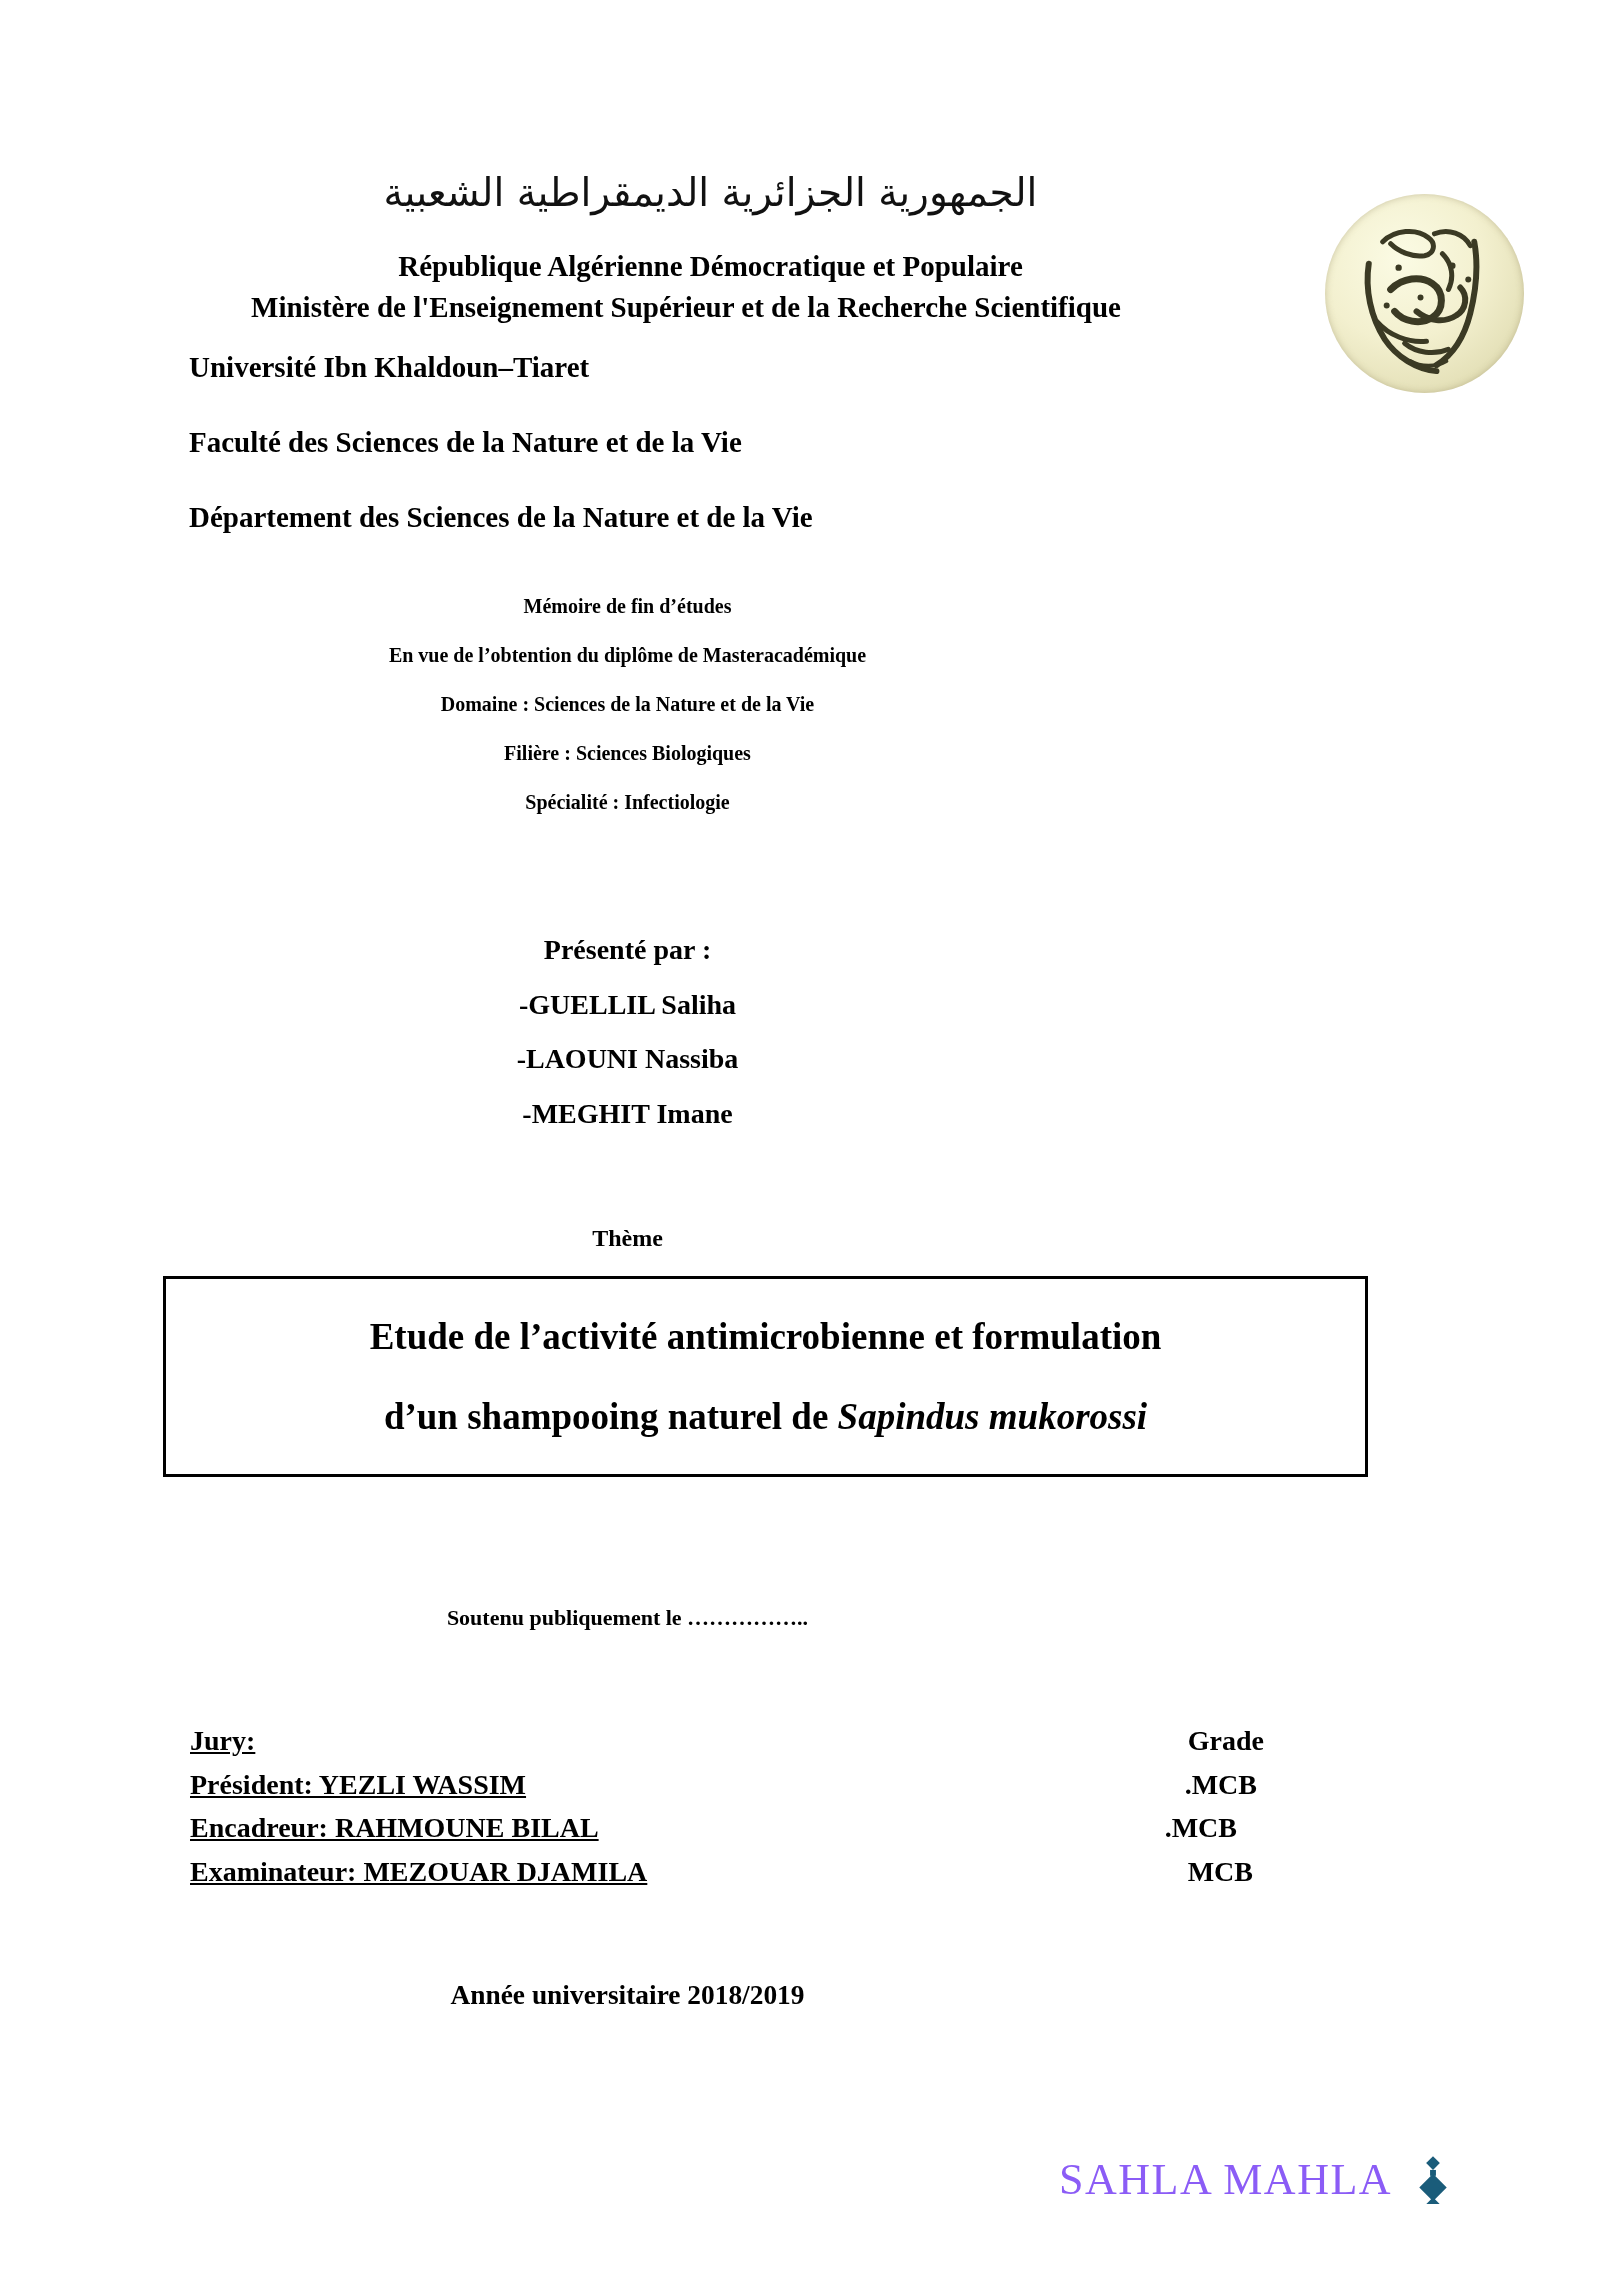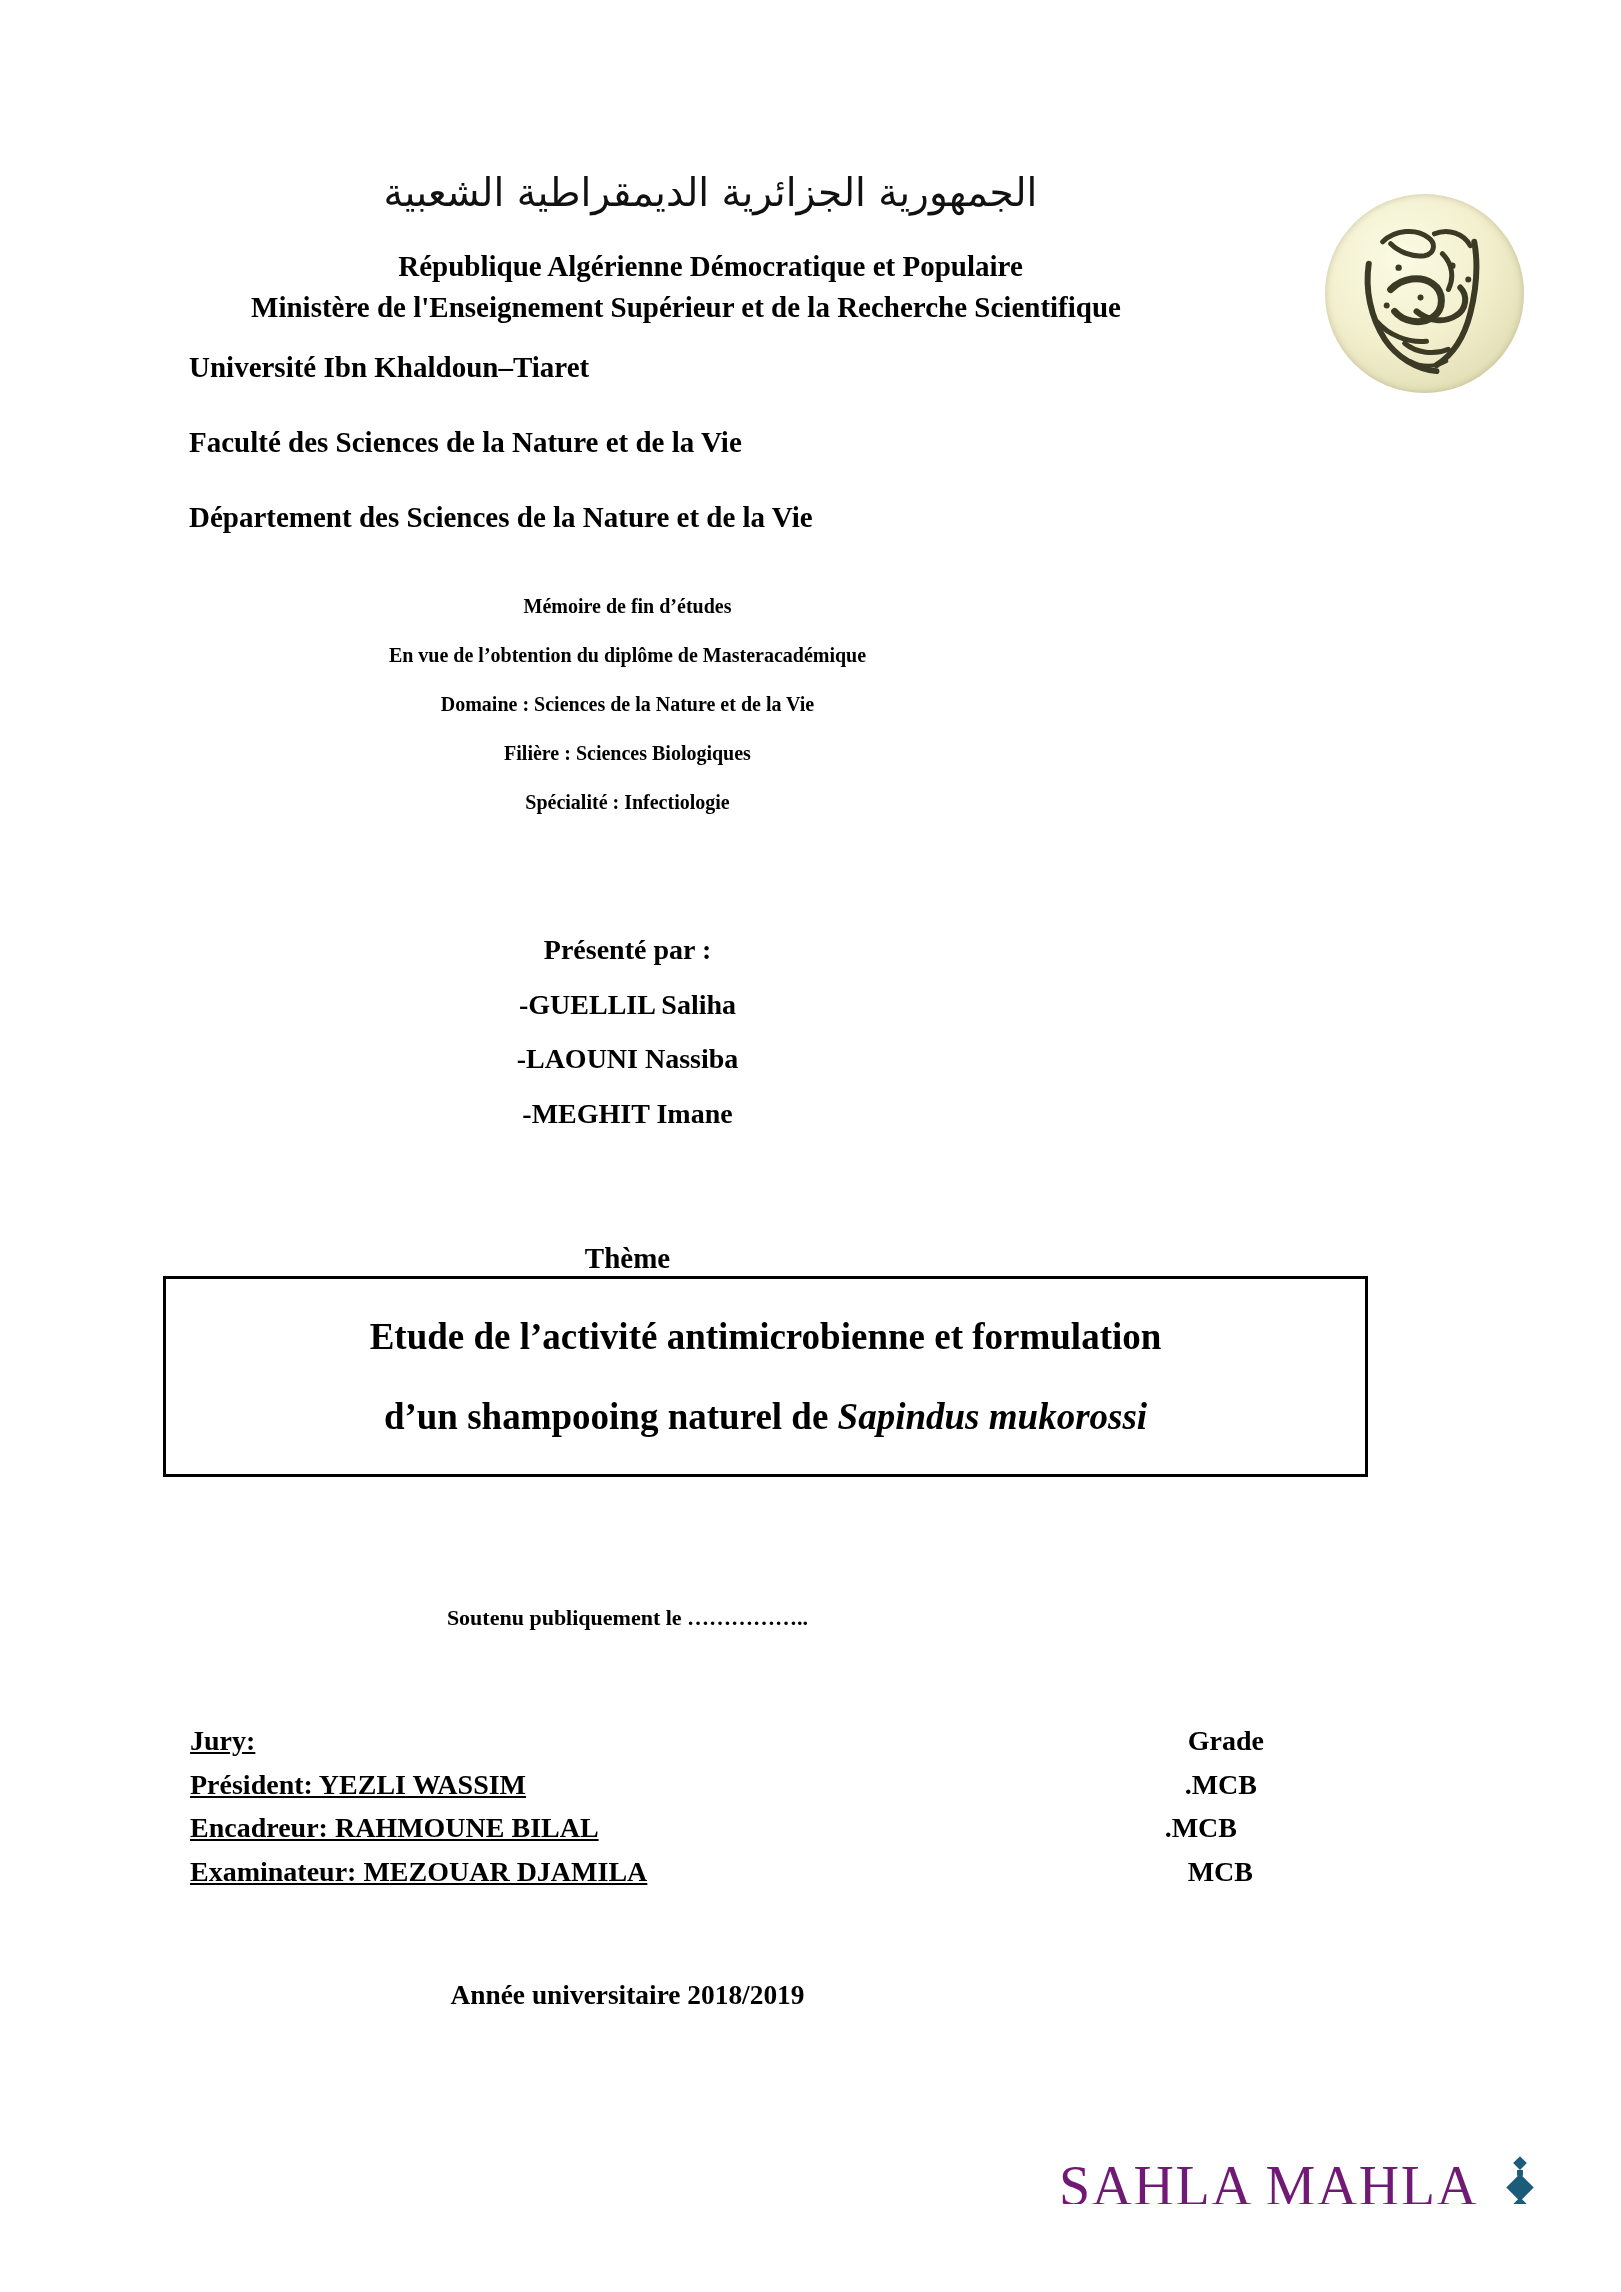--- a/index.html
+++ b/index.html
@@ -121,23 +121,22 @@
   .student-name { font-weight: bold; margin: 0 0 26.5px 0; }
   .student-name:last-child { margin-bottom: 0; }
 
   
   .theme-label {
     position: absolute;
     left: 118px;
     top: 1225px;
     width: 1019px;
     text-align: center;
-    font-size: 29px;
-    font-weight: bold;
-    margin-top: 17px;
+    font-size: 24px;
+    font-weight: bold;
   }
 
   
   .title-box {
     position: absolute;
     left: 163px;
     top: 1276px;
     width: 1205px;
     height: 201px;
     border: 3.9px solid #000000;
@@ -216,23 +215,23 @@
     align-items: flex-start;
   }
   .wm-text {
     display: flex;
     flex-direction: column;
     align-items: flex-end;
     padding-top: 3.9px;
   }
   .wm-title {
     font-family: "Liberation Serif", "DejaVu Serif", serif;
-    font-size: 56px;
+    font-size: 44px;
     letter-spacing: 1.5px;
-    color: #701a75;
+    color: #8b5cf6;
     line-height: 1.0;
     white-space: nowrap;
   }
   .wm-sub {
     font-family: "DejaVu Sans", sans-serif;
     font-size: 25.5px;
     color: #1e6b85;
     direction: rtl;
     margin-top: 5.9px;
     white-space: nowrap;

